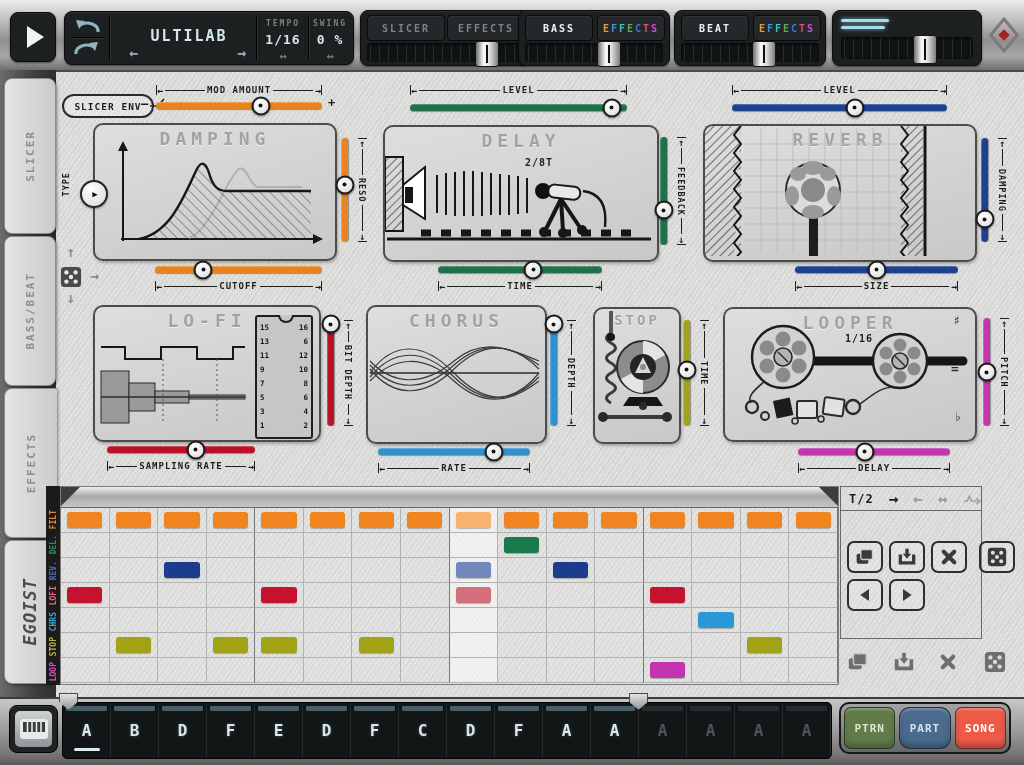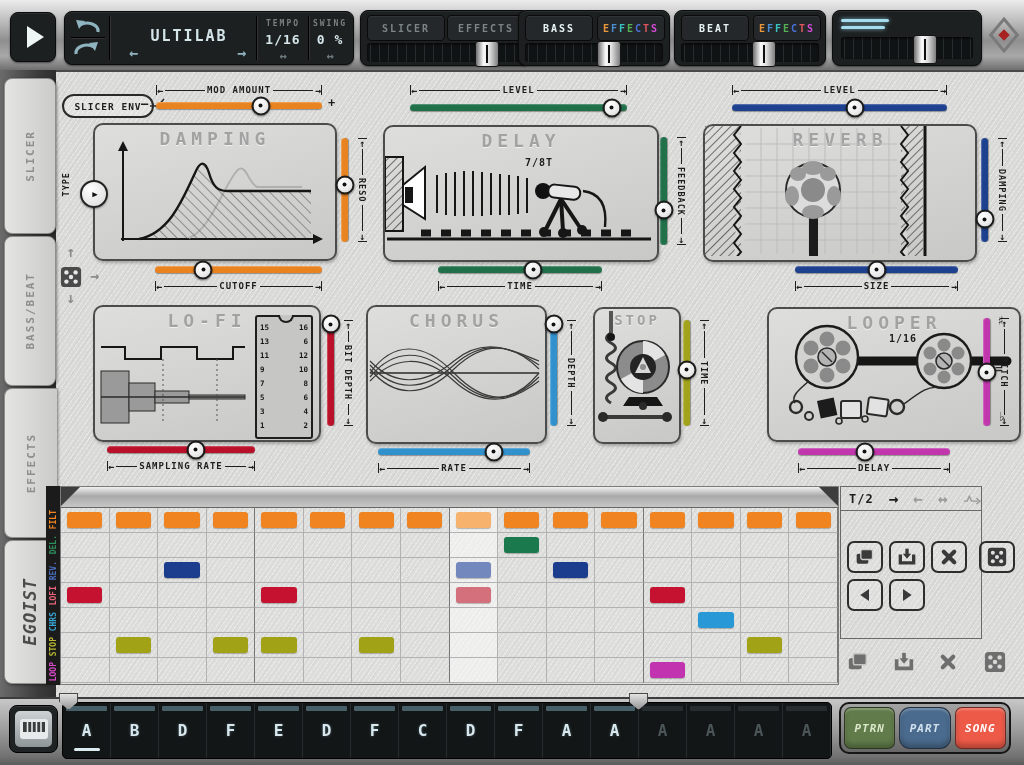--- a/index.html
+++ b/index.html
@@ -127,21 +127,21 @@
   .slot-label{font-size:16px;font-weight:bold;color:#d9e8ee;text-shadow:0 0 3px rgba(160,220,235,.35);}
   .slot.inactive .slot-label{color:#4b5457;text-shadow:none;}
   .slot.selected::after{content:"";position:absolute;bottom:7px;left:50%;width:26px;height:3px;margin-left:-13px;
     background:#dcebf0;border-radius:2px;}
   .lmark{position:absolute;width:17px;height:15px;background:linear-gradient(#e2e2e2,#979797);
     border:1px solid #4a4a4a;clip-path:polygon(0 0,100% 0,100% 52%,50% 100%,0 52%);z-index:5;}
   #mode-group{position:absolute;left:839px;top:702px;width:172px;height:52px;border:2px solid #161616;
     border-radius:10px;box-sizing:border-box;display:flex;gap:4px;padding:3px;background:rgba(0,0,0,.15);}
   .modebtn{flex:1;border-radius:7px;border:1px solid rgba(0,0,0,.55);display:flex;align-items:center;
     justify-content:center;font-size:11px;font-weight:bold;letter-spacing:1px;
-    box-shadow:inset 0 2px 2px rgba(255,255,255,.25),inset 0 -4px 5px rgba(0,0,0,.25);font-style:italic;}
+    box-shadow:inset 0 2px 2px rgba(255,255,255,.25),inset 0 -4px 5px rgba(0,0,0,.25);}
   
   .vmeter{position:absolute;height:3px;border-radius:2px;background:#a5dcee;box-shadow:0 0 4px rgba(150,215,235,.8);}
   .rainbow span{letter-spacing:2px;}
 </style>
 </head>
 <body>
 
 <div id="app">
 
   <div id="topbar" class="abs">
@@ -339,21 +339,21 @@
       <line x1="176" y1="72" x2="160" y2="104" stroke="#161616" stroke-width="4"></line>
       <line x1="176" y1="72" x2="178" y2="104" stroke="#161616" stroke-width="4"></line>
       <line x1="176" y1="72" x2="196" y2="102" stroke="#161616" stroke-width="4"></line>
       <circle cx="159" cy="105" r="5" fill="#161616"></circle>
         <circle cx="178" cy="106" r="5" fill="#161616"></circle>
         <circle cx="197" cy="103" r="5" fill="#161616"></circle>
       <path d="M198,64 C216,66 222,80 220,100" stroke="#161616" stroke-width="2.4" fill="none"></path>
       <line x1="2" y1="112" x2="266" y2="112" stroke="#161616" stroke-width="3"></line>
       <path d="M36,106 h10 M56,106 h10 M76,106 h10 M96,106 h10 M116,106 h10 M136,106 h10 M156,106 h10 M176,106 h10 M196,106 h10 M216,106 h10 M236,106 h10" stroke="#161616" stroke-width="7"></path>
     </svg>
-    <div class="sync-note" style="left:140px;top:30px;">7/8T</div>
+    <div class="sync-note" style="left:140px;top:30px;">2/8T</div>
   </div>
   <div class="vtrack" style="left: 660px; top: 137px; height: 108px; background: rgb(32, 112, 74);">
     <div class="knob" style="top: 68%;"></div>
   </div>
   <div class="vlabel" style="left:674px;top:137px;height:108px;">
     <span class="tick-h"></span>
       <span class="arr">↑</span>
       <span class="vline"></span>
     <span class="vtext">FEEDBACK</span>
     <span class="vline"></span>
@@ -588,21 +588,21 @@
   <div class="vlabel" style="left:697px;top:320px;height:106px;">
     <span class="tick-h"></span>
       <span class="arr">↑</span>
       <span class="vline"></span>
     <span class="vtext">TIME</span>
     <span class="vline"></span>
       <span class="arr">↓</span>
       <span class="tick-h"></span>
   </div>
 
-  <div class="panel" style="left:723px;top:307px;width:250px;height:131px;margin-left:44px;">
+  <div class="panel" style="left:723px;top:307px;width:250px;height:131px;">
     <div class="ptitle">LOOPER</div>
     <svg class="abs" style="left:0;top:0;" width="246" height="127" viewBox="0 0 246 127">
       <line x1="90" y1="52" x2="238" y2="52" stroke="#161616" stroke-width="9" stroke-linecap="round"></line>
       <circle cx="58" cy="48" r="31" fill="#d2d2d0" stroke="#1c1c1c" stroke-width="2.4"></circle>
       <g fill="#8a8a8a">
           <circle cx="58" cy="30" r="7.5"></circle>
           <circle cx="74" cy="39" r="7.5"></circle>
           <circle cx="74" cy="57" r="7.5"></circle>
         <circle cx="58" cy="66" r="7.5"></circle>
           <circle cx="42" cy="57" r="7.5"></circle>

